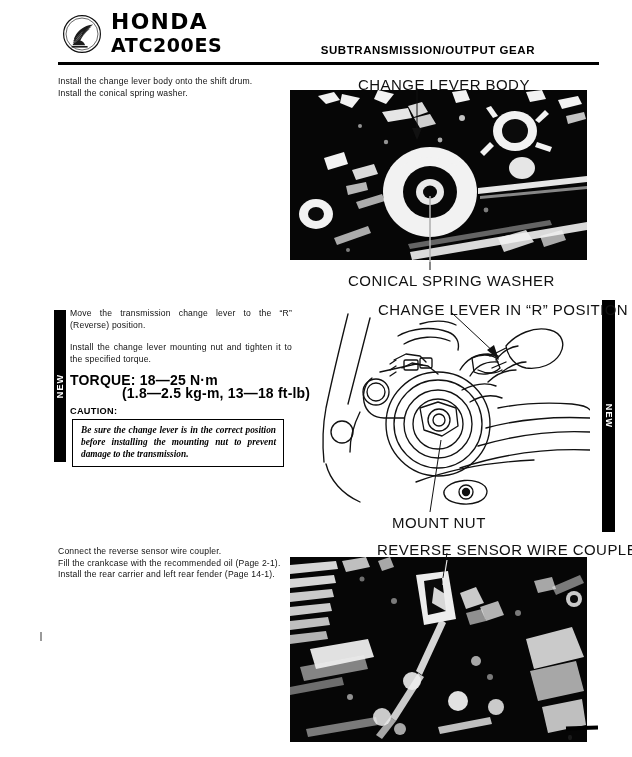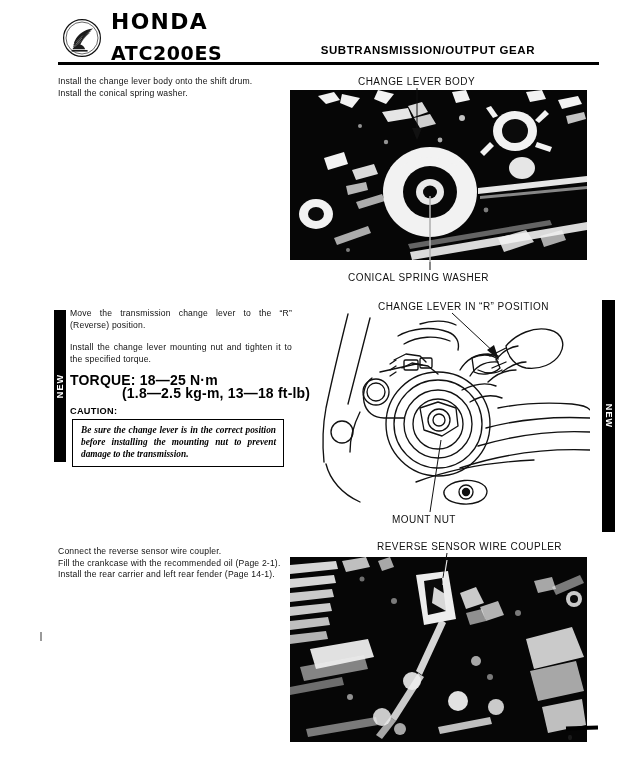--- a/index.html
+++ b/index.html
@@ -46,21 +46,21 @@
     display: block;
     transform: scaleX(1.04);
     transform-origin: left center;
   }
   #brand-model {
     font-family: "DejaVu Sans", sans-serif;
     font-weight: 700;
     font-size: 19px;
     letter-spacing: 0.6px;
     display: block;
-    margin-top: 11px;
+    margin-top: 3px;
   }
   #header-title {
     position: absolute;
     right: 33px; top: 44px;
     font-size: 11.5px;
     font-weight: 700;
     letter-spacing: 0.55px;
     white-space: nowrap;
   }
   #header-rule {
@@ -150,21 +150,21 @@
     left: 602px; top: 300px;
     width: 13px; height: 232px;
   }
   #new-bar-right .new-label {
     transform: translate(-50%, -50%) rotate(90deg);
   }
 
   
   .fig-caption {
     position: absolute;
-    font-size: 10px;
+    font-size: 15px;
     letter-spacing: 0.45px;
     white-space: nowrap;
     color: #111;
   }
   #cap-change-lever-body { left: 358px; top: 76px; }
   #cap-conical-spring-washer { left: 348px; top: 272px; }
   #cap-change-lever-r { left: 378px; top: 301px; }
   #cap-mount-nut { left: 392px; top: 514px; }
   #cap-reverse-sensor { left: 377px; top: 541px; }
 

